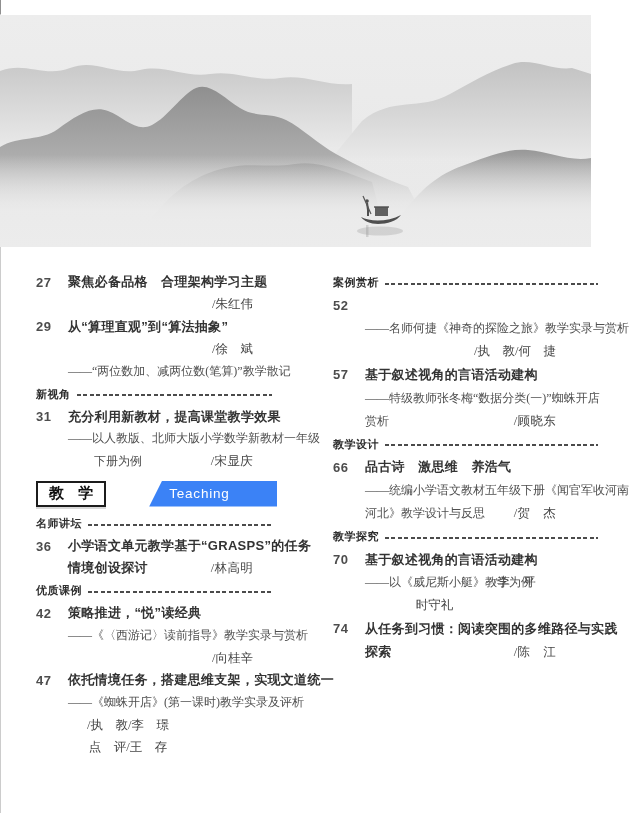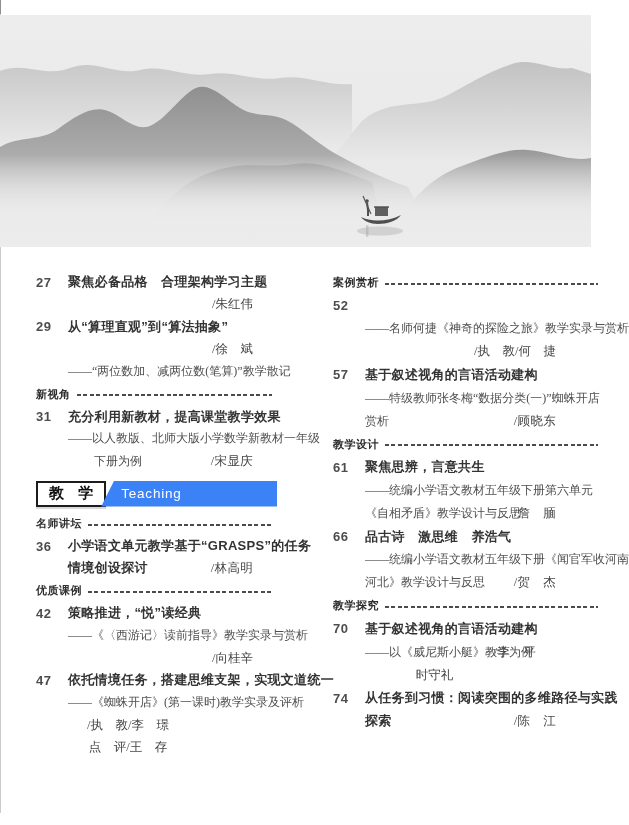--- a/index.html
+++ b/index.html
@@ -42,21 +42,21 @@
   }
   .inline-auth.deep{right:var(--adeep);}
 
   .row.section{font-size:11px;font-weight:bold;color:#2e2e2e;letter-spacing:0.5px;}
   .dashes{
     flex:1;height:2px;margin-left:6px;align-self:center;margin-top:2px;
     background:repeating-linear-gradient(90deg,#4b4b4b 0 4px,transparent 4px 6.4px);
   }
 
   .brand{
-    height:26px;margin:8px 0 6px 0;display:flex;align-items:stretch;width:241px;
+    height:26px;margin:8px 0 6px 0;display:flex;align-items:stretch;width:241px;gap:48px;
   }
   .brand-cn{
     border:2px solid #1c1c1c;background:#ffffff;color:#111111;
     font-size:15px;font-weight:bold;letter-spacing:5px;
     padding:0 6px 0 11px;display:flex;align-items:center;
     box-shadow:0 2px 0 rgba(170,170,170,.45);
   }
   .brand-en{
     background:#3b82f6;color:#ffffff;font-size:13.5px;letter-spacing:0.8px;
     padding:0 14px 0 20px;display:flex;align-items:center;flex:1;
@@ -237,33 +237,20 @@
           <span class="txt">赏析</span>
           <span class="inline-auth">/顾晓东</span>
         </div>
       </div>
       <div class="row section">
         <span class="sec-label">教学设计</span>
         <span class="dashes"></span>
       </div>
       <div class="entry">
         <div class="row t">
-          <span class="num">61</span>
-          <span class="txt">聚焦思辨，言意共生</span>
-        </div>
-        <div class="row s">
-          <span class="txt">——统编小学语文教材五年级下册第六单元</span>
-        </div>
-        <div class="row s sc">
-          <span class="txt">《自相矛盾》教学设计与反思</span>
-          <span class="inline-auth">/詹　腼</span>
-        </div>
-      </div>
-      <div class="entry">
-        <div class="row t">
           <span class="num">66</span>
           <span class="txt">品古诗　激思维　养浩气</span>
         </div>
         <div class="row s">
           <span class="txt">——统编小学语文教材五年级下册《闻官军收河南</span>
         </div>
         <div class="row s sc">
           <span class="txt">河北》教学设计与反思</span>
           <span class="inline-auth">/贺　杰</span>
         </div>

